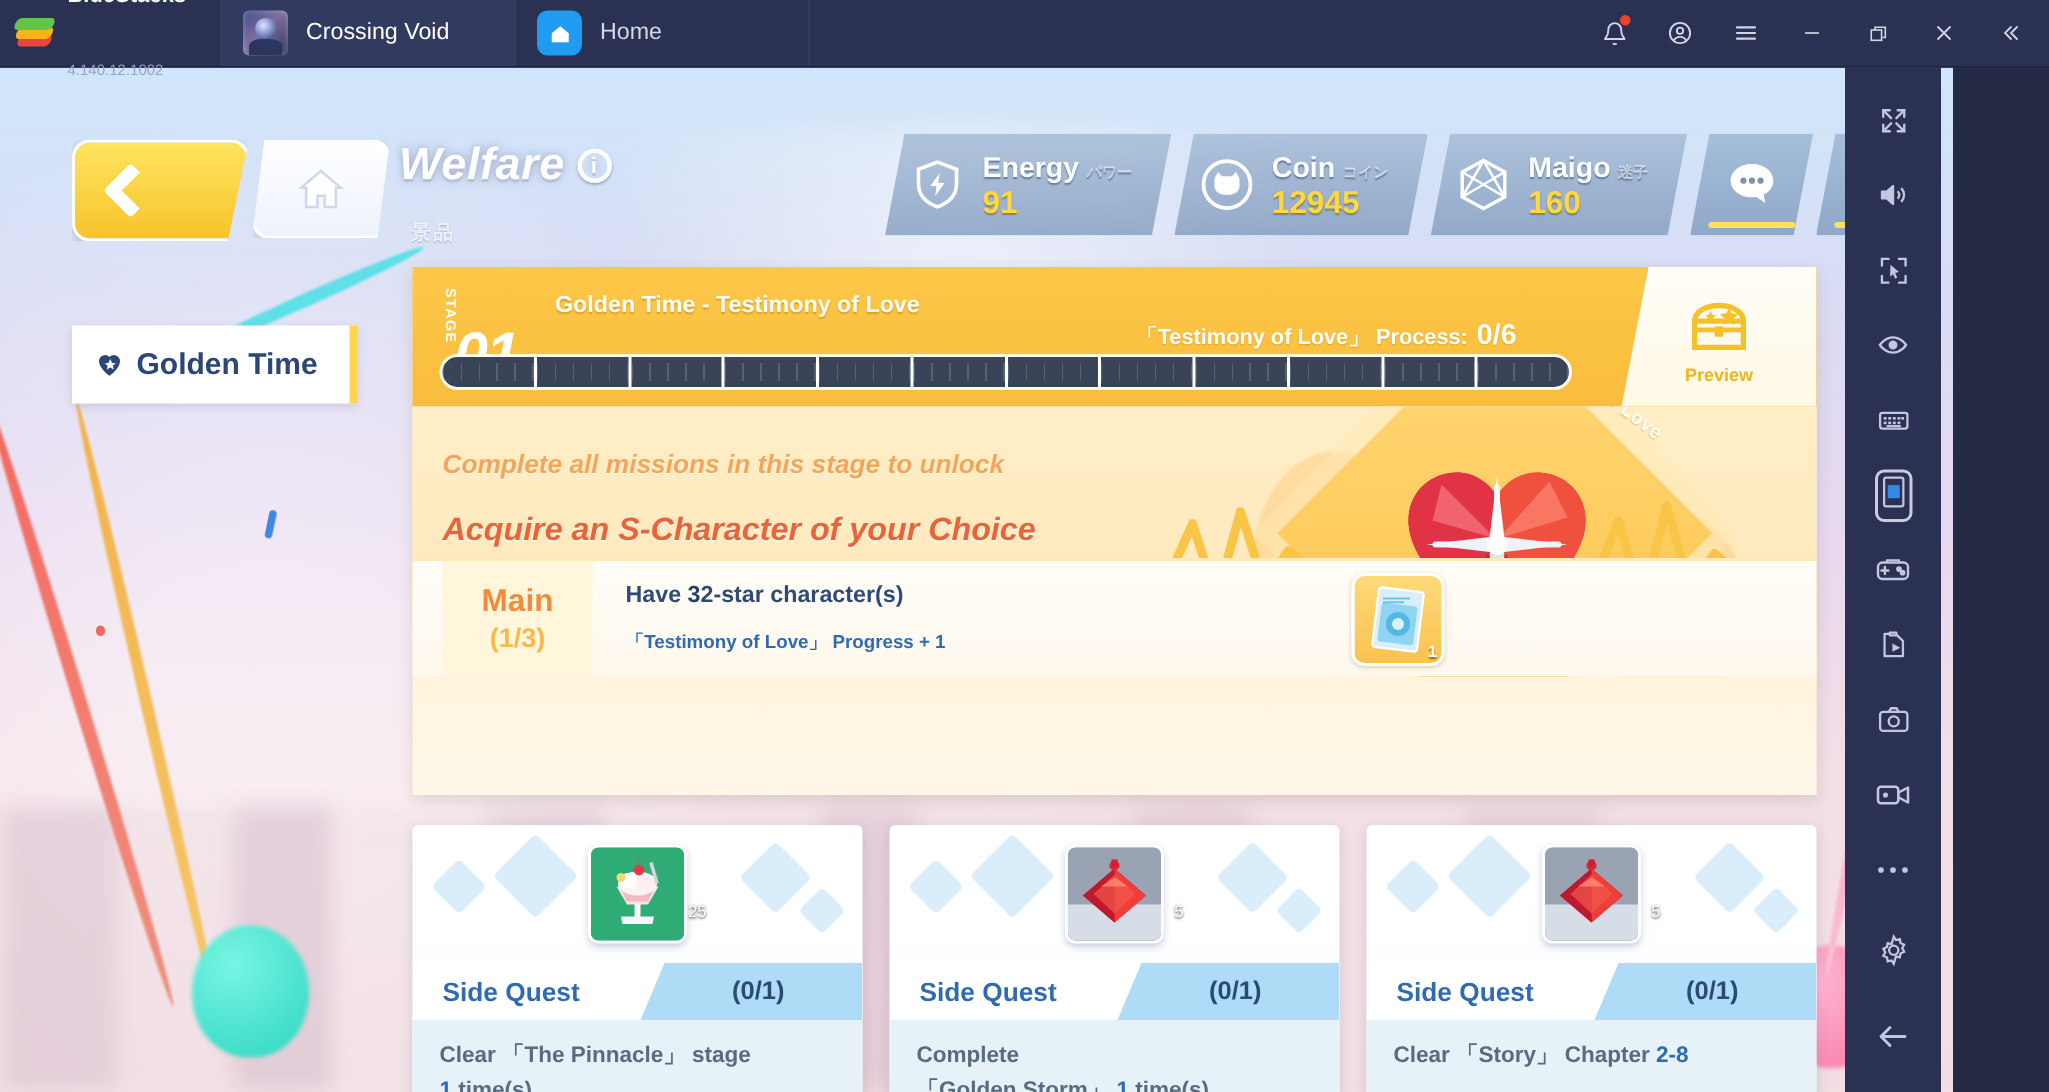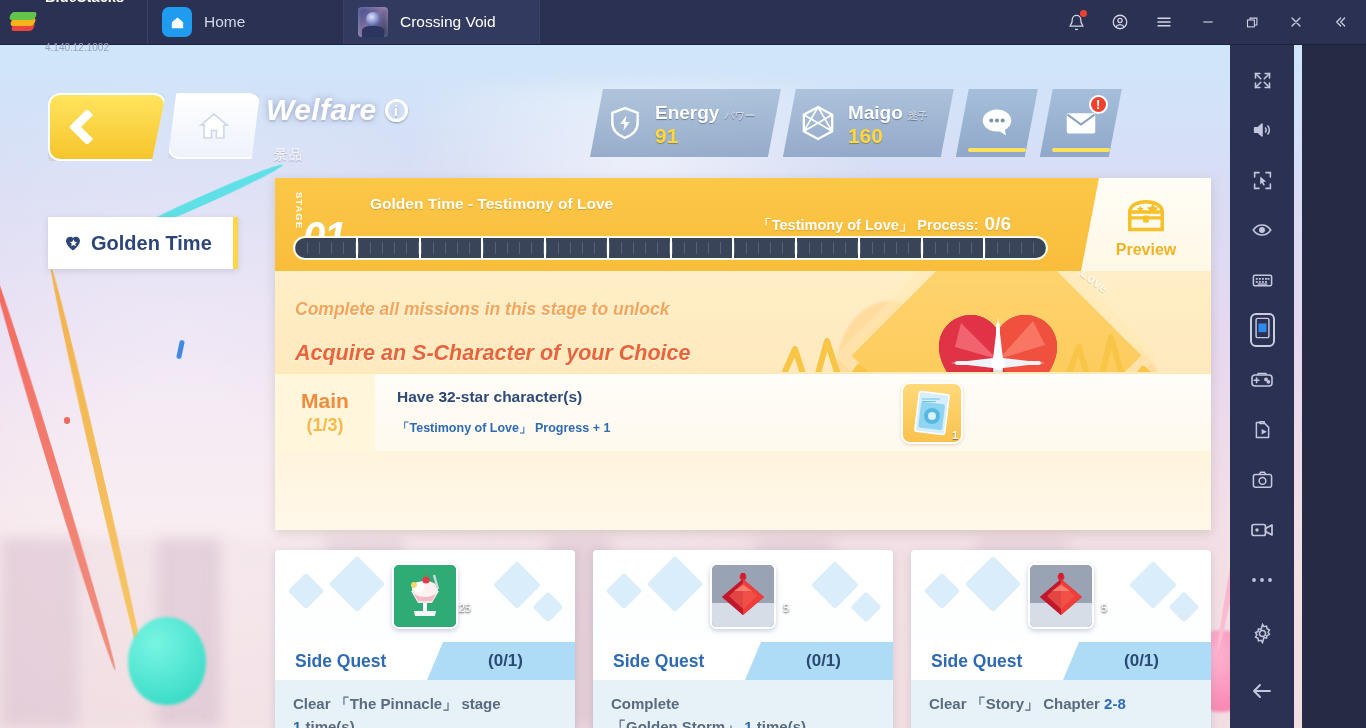--- a/index.html
+++ b/index.html
@@ -234,21 +234,21 @@
     content:""; position:absolute; left:0; top: 4px; right:0; bottom: 4px;
     background: repeating-linear-gradient(90deg, rgba(255,255,255,.16) 0 1px, rgba(0,0,0,0) 1px 12px);
   }
   .preview-box {
     position:absolute; right: 0; top: 0; width: 130px; height: 93px;
     background: linear-gradient(180deg,#fffdf6,#fff8e6);
     clip-path: polygon(18px 0, 100% 0, 100% 100%, 0 100%);
     display:flex; flex-direction: column; align-items:center; justify-content:center; gap:1px;
     cursor:pointer;
   }
-  .preview-label { font-size: 16px; color:#f0b323; font-weight: bold; }
+  .preview-label { font-size: 12px; color:#f0b323; font-weight: bold; }
 
   .panel-body { position:relative; height: 180px; overflow:hidden;
     background: linear-gradient(180deg,#ffeec6 0%,#ffeac0 55%,#fff3d8 100%); }
   .silho { position:absolute; border-radius:50%; background: rgba(255,195,110,.42); filter: blur(1px); }
   .bigdiamond {
     position:absolute; right: 112px; top: -18px; width: 205px; height: 205px;
     background: linear-gradient(135deg,#ffd777,#fcc34a); transform: rotate(45deg);
     box-shadow: 0 0 0 12px rgba(255,233,180,.55);
   }
   .heartgem { position:absolute; right: 148px; top: 36px; width: 130px; height: 120px; }
@@ -275,21 +275,21 @@
   }
 
   .mission-row {
     position:absolute; left: 0; bottom: 0; width: 936px; height: 79px;
     background: linear-gradient(180deg,#fffdf8,#fff9ee);
     border-top: 2px solid #ffe9b8; display:flex; align-items:center;
   }
   .mission-kind {
     width: 100px; flex:none;
     background: #fff6dc; height: 100%;
-    display:flex; flex-direction:column; align-items:center; justify-content:center; gap:2px;
+    display:flex; flex-direction:column; align-items:center; justify-content:center; gap:2px;margin-left:20px;
   }
   .mk-main { font-size: 21px; font-weight:bold; color:#f08c3c; }
   .mk-count { font-size: 18px; font-weight:bold; color:#f9b94a; }
   .mission-texts { flex: 1; padding-left: 22px; }
   .m-req { font-size: 15.5px; font-weight: bold; color:#2e4b78; }
   .m-req b { color:#24406c; }
   .m-prog { font-size: 12.5px; font-weight: bold; color:#2f6bb3; margin-top: 14px; }
   .m-reward {
     width: 62px; height: 62px; margin-right: 248px; flex:none; position: relative;
     background: linear-gradient(180deg,#ffd979,#f9c24e); border-radius: 9px;
@@ -347,32 +347,32 @@
           <i></i>
           <i></i>
           <i></i>
         </div>
       <div>
         <div class="bs-name">BlueStacks</div>
         <div class="bs-ver">4.140.12.1002</div>
       </div>
     </div>
 
+    <div class="tab active">
+      <div class="tab-ico-game"></div>
+      <span class="tab-label">Crossing Void</span>
+    </div>
+
     <div class="tab">
       <div class="tab-ico-home">
         <svg width="17" height="17" viewBox="0 0 24 24">
             <path d="M4 11.5 12 5l8 6.5V20H4z" fill="#fff"></path>
           </svg>
       </div>
       <span class="tab-label">Home</span>
-    </div>
-
-    <div class="tab active">
-      <div class="tab-ico-game"></div>
-      <span class="tab-label">Crossing Void</span>
     </div>
 
     <div class="tb-spacer"></div>
 
     <div class="tb-tools">
       <div class="tb-btn">
         <svg width="17" height="17" viewBox="0 0 24 24" fill="none" stroke="#d2d5e6" stroke-width="1.8">
           <path d="M18 8a6 6 0 1 0-12 0c0 7-3 7-3 9h18c0-2-3-2-3-9"></path>
             <path d="M10.3 21a2 2 0 0 0 3.4 0"></path>
         </svg>
@@ -456,20 +456,36 @@
             </svg>
           </div>
           <div class="cur-txt">
             <div class="cur-name">
               <span>Energy</span><small>パワー</small>
             </div>
             <div class="cur-val">91</div>
           </div>
         </div>
 
+        <div class="cur">
+          <div class="cur-ico">
+            <svg width="40" height="40" viewBox="0 0 24 24" fill="none" stroke="#fff" stroke-width="1.5">
+              <circle cx="12" cy="12" r="9.4"></circle>
+              <path d="M7 9.5 8.4 7l1.6 1.7h4L15.6 7 17 9.5v3.3c0 2-2.2 3.4-5 3.4s-5-1.4-5-3.4z" fill="#fff" stroke="none"></path>
+              <circle cx="10" cy="11.4" r=".9" fill="#9fb6cf"></circle>
+                <circle cx="14" cy="11.4" r=".9" fill="#9fb6cf"></circle>
+            </svg>
+          </div>
+          <div class="cur-txt">
+            <div class="cur-name">
+              <span>Coin</span><small>コイン</small>
+            </div>
+            <div class="cur-val">12945</div>
+          </div>
+        </div>
 
         <div class="cur">
           <div class="cur-ico">
             <svg width="40" height="40" viewBox="0 0 24 24" fill="none" stroke="#fff" stroke-width="1.4">
               <path d="M12 2.4 20.5 7v10L12 21.6 3.5 17V7z"></path>
               <path d="M12 2.4 3.5 17M12 2.4 20.5 17M3.5 7l17 10M3.5 17l17-10" stroke-width="1"></path>
             </svg>
           </div>
           <div class="cur-txt">
             <div class="cur-name">

